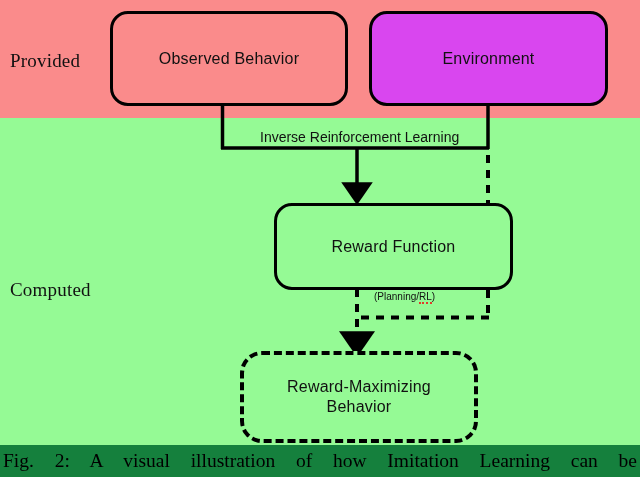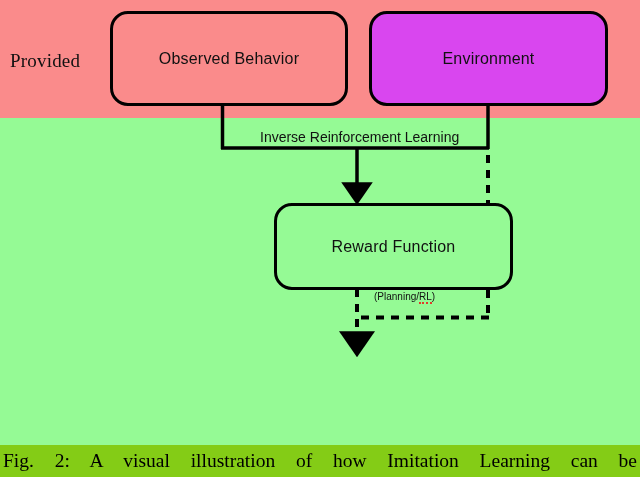--- a/index.html
+++ b/index.html
@@ -124,21 +124,21 @@
     padding-bottom: 0px;
   }
 
   
   #caption {
     position: absolute;
     left: 0;
     top: 445px;
     width: 640px;
     height: 32px;
-    background: #84cc16;
+    background: #15803d;
     color: #000000;
     font-family: "Liberation Serif", serif;
     font-size: 19.5px;
     display: flex;
     align-items: center;
   }
   #caption-text {
     display: block;
     width: 634px;
     padding-left: 3px;
@@ -149,20 +149,21 @@
 </style>
 </head>
 <body>
 
 <div id="figure">
 
   <div class="band" id="band-provided"></div>
   <div class="band" id="band-computed"></div>
 
   <div class="band-label" id="label-provided">Provided</div>
+  <div class="band-label" id="label-computed">Computed</div>
 
   <svg id="connectors" viewBox="0 0 640 477" width="640" height="477">
     <defs>
       <marker id="arrowhead" markerWidth="9" markerHeight="9" refX="2.2" refY="4.5" orient="auto" markerUnits="strokeWidth">
         <path d="M0,0 L0,9 L6.5,4.5 z" fill="#000000"></path>
       </marker>
     </defs>
 
     <g stroke="#000000" stroke-width="3.5" fill="none">
       <path d="M222.5,104 L222.5,149"></path>
@@ -185,20 +186,26 @@
   </div>
 
   <div class="node solid" id="node-environment">
     <span>Environment</span>
   </div>
 
   <div class="node solid" id="node-reward-function">
     <span>Reward Function</span>
   </div>
 
+  <div class="node dashed" id="node-reward-maximizing-behavior">
+    <span>
+      <span>Reward-Maximizing</span><br>
+      <span>Behavior</span>
+    </span>
+  </div>
 
   <div class="edge-label" id="label-irl">Inverse Reinforcement Learning</div>
 
   <div class="edge-label" id="label-planning-rl">
     <span>(Planning/</span><span class="squiggle">RL</span><span>)</span>
   </div>
 
   <div id="caption">
     <span id="caption-text">Fig. 2: A visual illustration of how Imitation Learning can be</span>
   </div>

